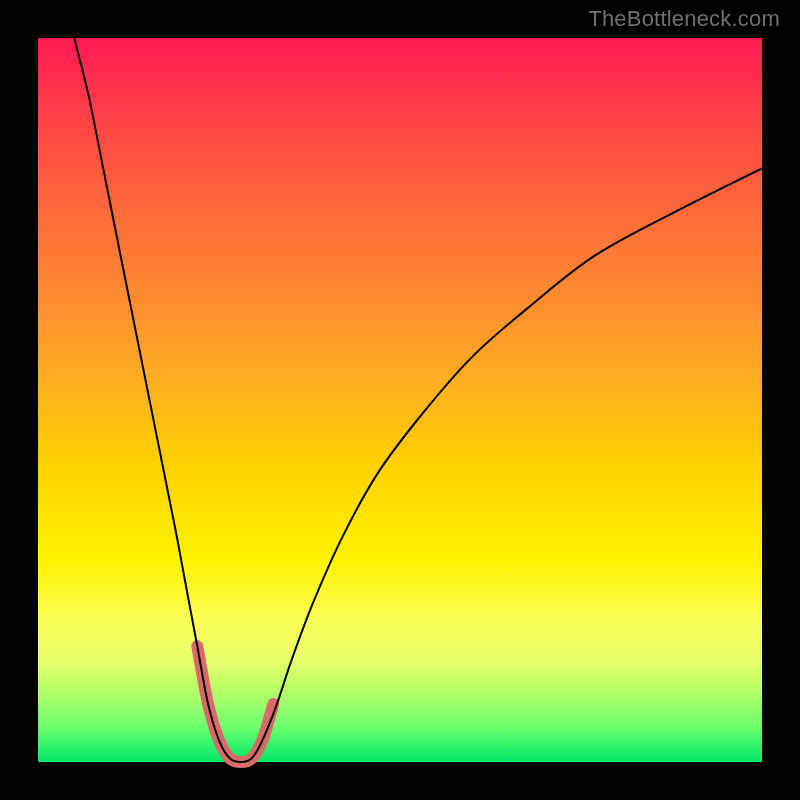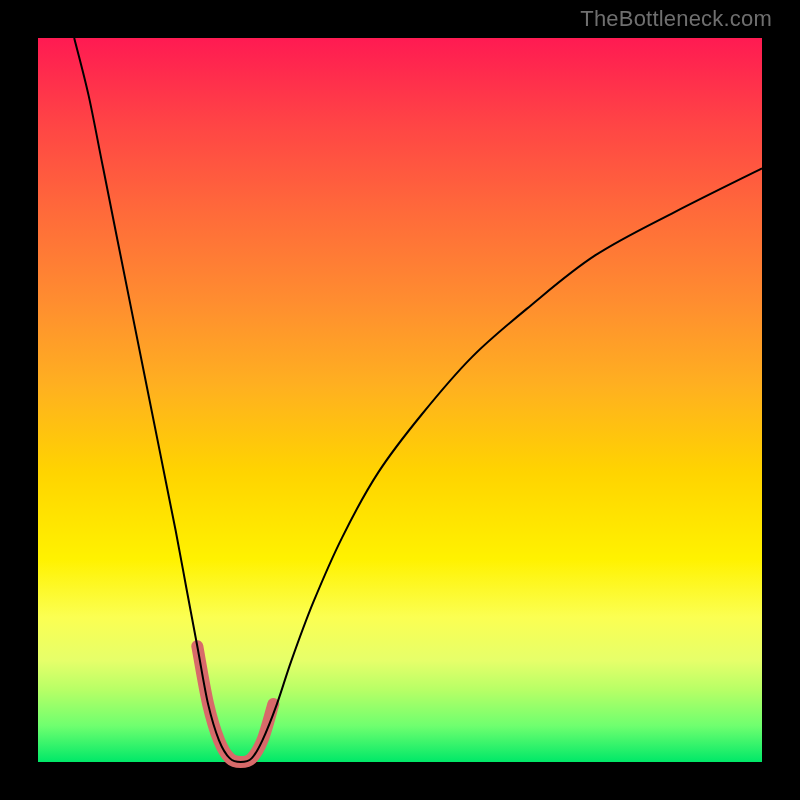--- a/index.html
+++ b/index.html
@@ -28,21 +28,21 @@
       #fbff52 80%,
       #e6ff6a 86%,
       #b8ff66 90%,
       #6fff6f 95%,
       #00e868 100%
     );
   }
   .watermark {
     position: absolute;
     top: 6px;
-    right: 28px;
+    right: 20px;
     color: #6f6f6f;
     font-size: 22px;
     font-weight: 500;
     letter-spacing: 0.2px;
     user-select: none;
   }
   svg.curve {
     position: absolute;
     left: 0;
     top: 0;

